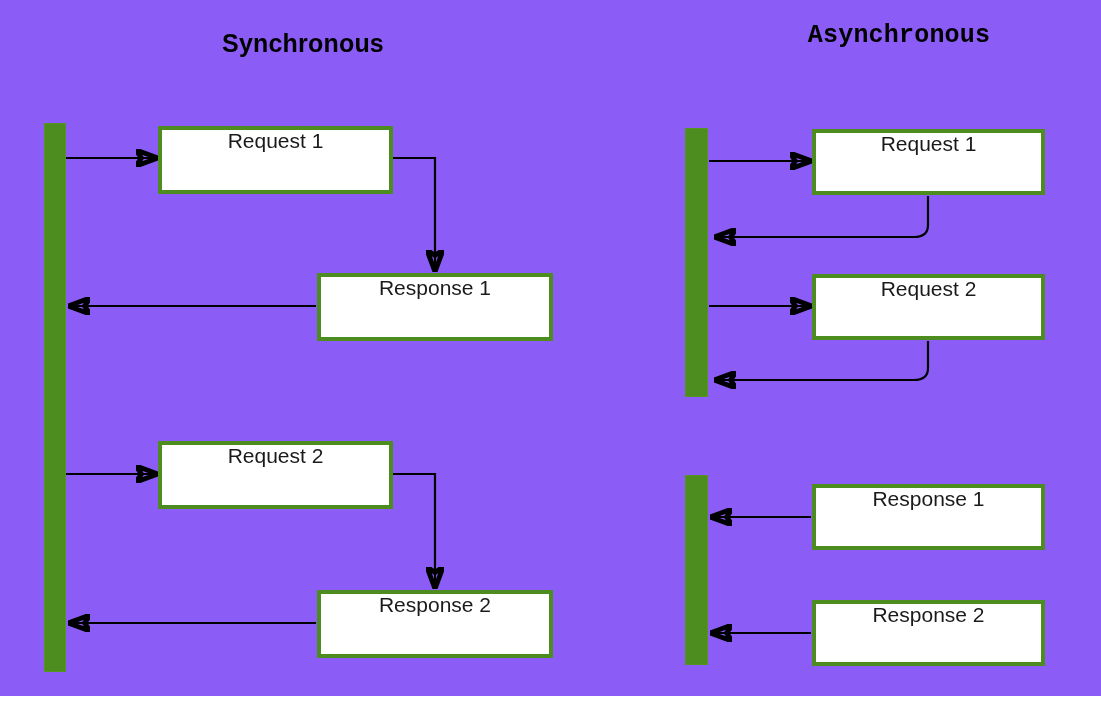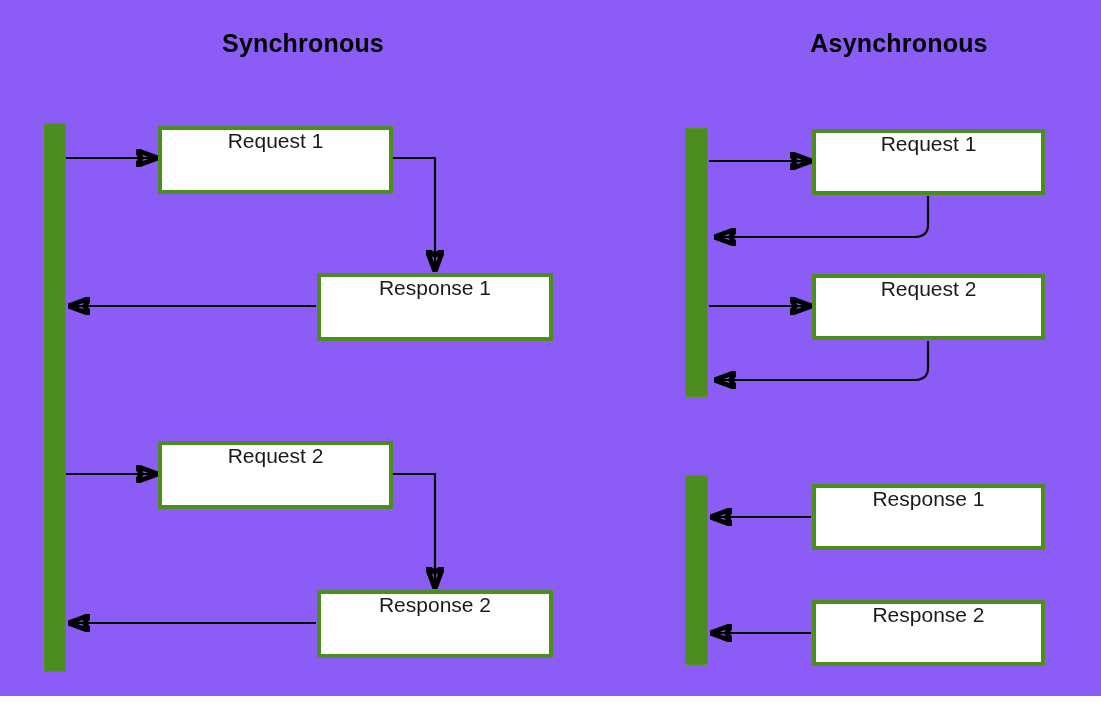--- a/index.html
+++ b/index.html
@@ -21,21 +21,21 @@
   .title {
     position: absolute;
     font-size: 25px;
     font-weight: bold;
     color: #000000;
     letter-spacing: 0.2px;
     white-space: nowrap;
     text-align: center;
   }
   #title-sync  { left: 153px; top: 29px; width: 300px; }
-  #title-async { left: 749px; top: 29px; width: 300px; }
+  #title-async { left: 749px; top: 21px; width: 300px; font-family: Liberation Mono, monospace; }
 
   .lifeline {
     position: absolute;
     background: #4d8c1f;
     border: 1px solid #55951f;
     box-sizing: border-box;
   }
 
   .msgbox {
     position: absolute;

